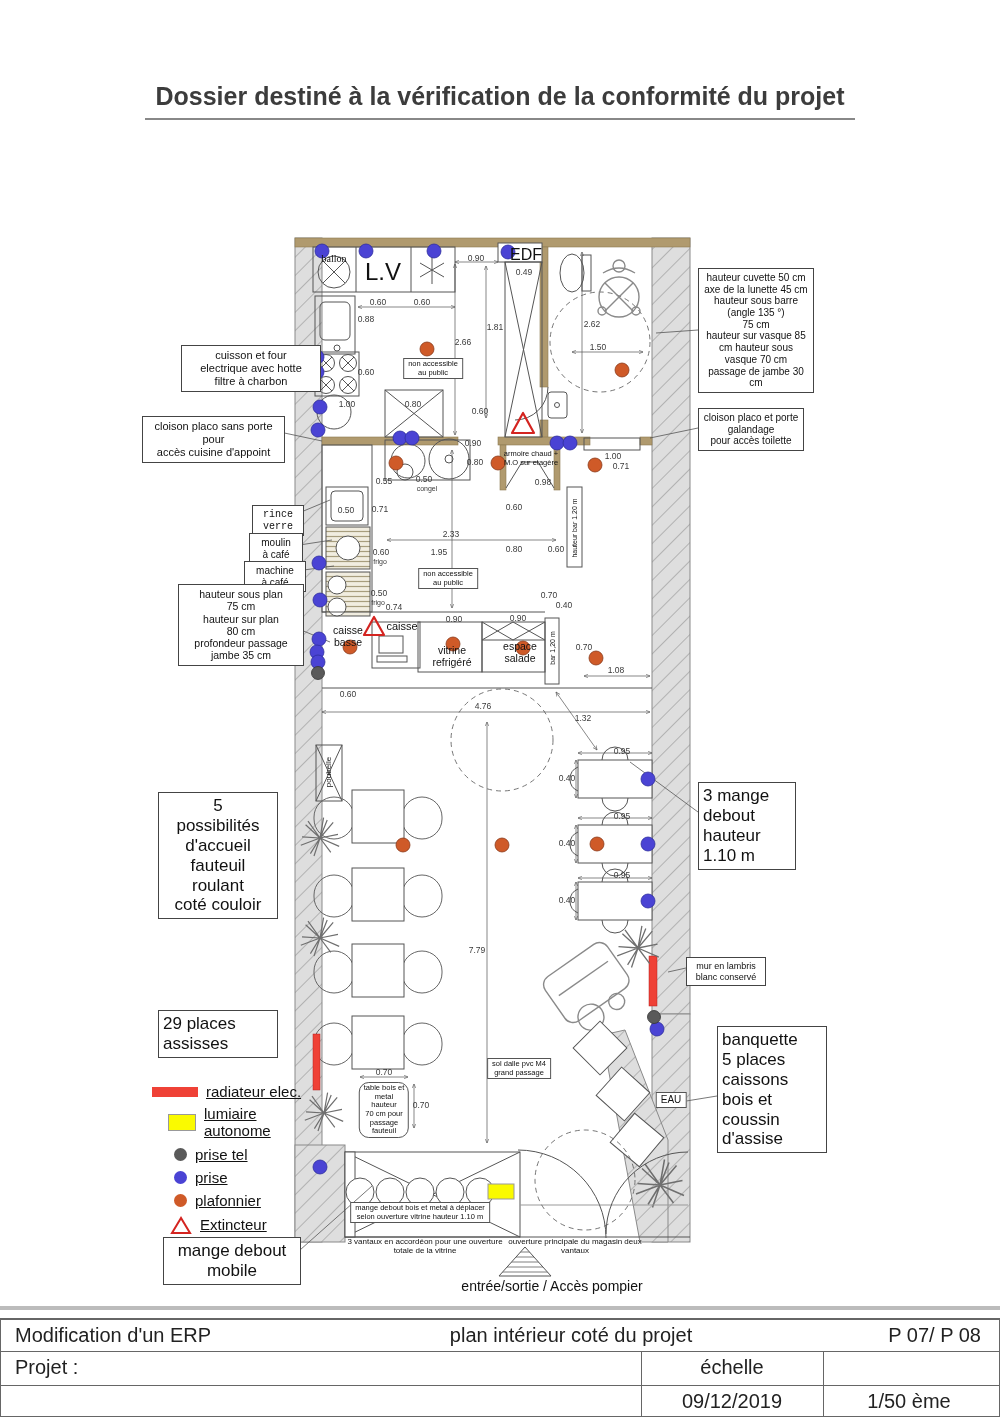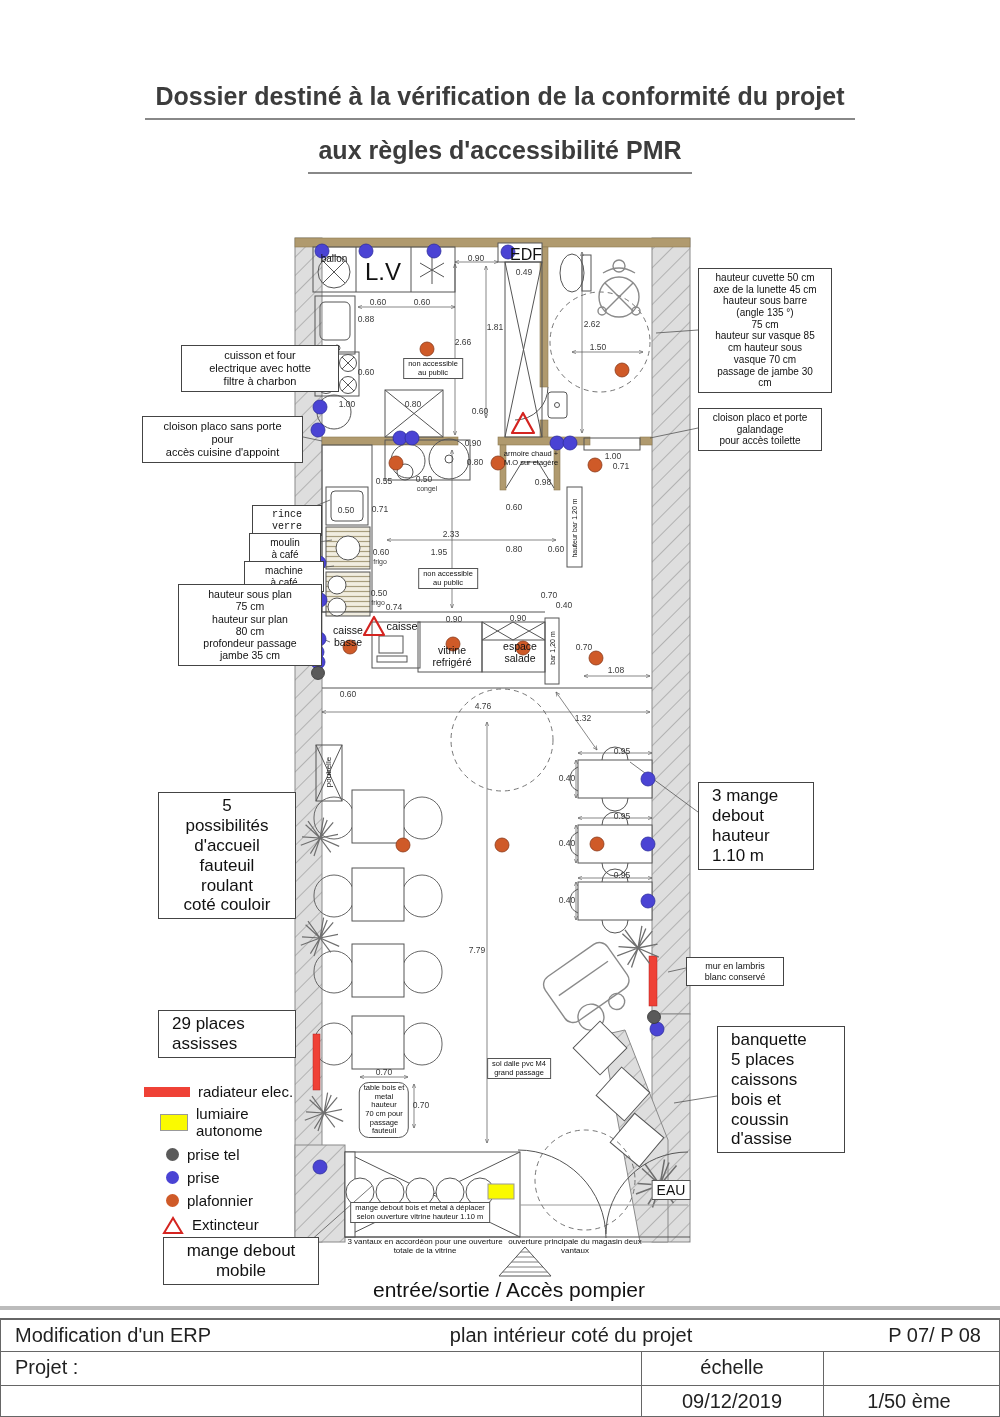--- a/index.html
+++ b/index.html
@@ -7,23 +7,23 @@
         font-family:"Liberation Sans",sans-serif;}
   #plan-svg{position:absolute;left:0;top:0;}
   #overlay{position:absolute;left:0;top:0;width:1000px;height:1417px;}
   .titles{position:absolute;top:82px;left:0;width:1000px;text-align:center;z-index:5;}
   .t-line{display:inline-block;font-size:25px;font-weight:bold;color:#3c3c3c;
           border-bottom:2px solid #888;padding:0 10px 7px 10px;}
   .t2{margin-top:16px;}
   .plab{position:absolute;transform:translateX(-50%);text-align:center;white-space:pre-line;
         line-height:1.16;color:#111;z-index:3;}
   .plab.boxed{background:#fff;border:1px solid #555;padding:1px 4px;}
-  .callout{position:absolute;background:#fff;border:1px solid #444;padding:3px 13px;
+  .callout{position:absolute;background:#fff;border:1px solid #444;padding:3px 4px;
            text-align:center;white-space:pre-line;line-height:1.17;color:#111;z-index:4;}
-  .legend{position:absolute;left:144px;top:1083px;font-size:15px;color:#111;z-index:4;}
+  .legend{position:absolute;left:152px;top:1083px;font-size:15px;color:#111;z-index:4;text-decoration:underline;}
   .lg-row{display:flex;align-items:center;margin-bottom:6px;gap:8px;min-height:15px;}
   .sw{flex:none;}
   .sw-red{width:46px;height:10px;background:#ef4136;}
   .sw-yellow{width:26px;height:15px;background:#fafa00;border:1px solid #999;margin-left:16px;}
   .dot{width:13px;height:13px;border-radius:50%;margin-left:22px;}
   .dot-gray{background:#5a5a5a;}.dot-blue{background:#4a43d4;}.dot-orange{background:#cf5a28;}
   .pre{white-space:pre-line;line-height:1.12;}
   .tri-sw{margin-left:18px;}
   #titleblock{position:absolute;left:0px;top:1318px;width:998px;border:1px solid #666;
               border-top:2px solid #666;border-bottom:2px solid #666;font-size:20px;color:#222;z-index:5;}
@@ -47,21 +47,20 @@
   .dim{stroke:#555;stroke-width:.7;fill:none;}
   .ext{fill:none;stroke:#d42420;stroke-width:2.2;stroke-linejoin:round;}
 </style>
 </head>
 <body>
 
 <div id="page">
 
   <div class="titles">
     <div><span class="t-line">Dossier destiné à la vérification de la conformité du projet</span></div>
-    <div class="t2"><span class="t-line">aux règles d'accessibilité PMR</span></div>
   </div>
 
   <svg id="plan-svg" width="1000" height="1417">
     <defs>
       <pattern id="hatch" width="13" height="13" patternUnits="userSpaceOnUse" patternTransform="rotate(45)">
         <rect width="13" height="13" fill="#dedede"></rect>
         <line x1="0" y1="0" x2="0" y2="13" stroke="#9b9b9b" stroke-width="1.3"></line>
       </pattern>
       <pattern id="stripes" width="8" height="5" patternUnits="userSpaceOnUse">
         <rect width="8" height="5" fill="#f1ede0"></rect>
@@ -384,55 +383,55 @@
       <circle cx="523" cy="648" r="7" fill="#cf5a28" stroke="#8a3a1a" stroke-width="0.8"></circle>
       <circle cx="596" cy="658" r="7" fill="#cf5a28" stroke="#8a3a1a" stroke-width="0.8"></circle>
       <circle cx="403" cy="845" r="7" fill="#cf5a28" stroke="#8a3a1a" stroke-width="0.8"></circle>
       <circle cx="502" cy="845" r="7" fill="#cf5a28" stroke="#8a3a1a" stroke-width="0.8"></circle>
       <circle cx="597" cy="844" r="7" fill="#cf5a28" stroke="#8a3a1a" stroke-width="0.8"></circle>
       <circle cx="318" cy="673" r="6.5" fill="#5a5a5a" stroke="#333" stroke-width="0.8"></circle>
       <circle cx="654" cy="1017" r="6.5" fill="#5a5a5a" stroke="#333" stroke-width="0.8"></circle>
     </svg>
 
   <div id="overlay">
-      <div class="plab" style="left: 334px; top: 253px; font-size: 10px;">ballon</div>
+      <div class="plab" style="left: 334px; top: 253px; font-size: 10px; font-family: Liberation Serif, serif;">ballon</div>
       <div class="plab" style="left: 383px; top: 258px; font-size: 24px;">L.V</div>
       <div class="plab" style="left: 526px; top: 246px; font-size: 16px;">EDF</div>
       <div class="plab boxed" style="left: 433px; top: 358px; font-size: 7.5px;">non accessible
 au public</div>
       <div class="plab" style="left: 531px; top: 450px; font-size: 7.5px;">armoire chaud +
 M.O sur etagère</div>
       <div class="plab boxed" style="left: 448px; top: 568px; font-size: 7.5px;">non accessible
 au public</div>
       <div class="plab" style="left: 348px; top: 624px; font-size: 10.5px;">caisse
 basse</div>
       <div class="plab" style="left: 402px; top: 620px; font-size: 11px;">caisse</div>
       <div class="plab" style="left: 452px; top: 644px; font-size: 10.5px;">vitrine
 refrigéré</div>
       <div class="plab" style="left: 520px; top: 640px; font-size: 10.5px;">espace
 salade</div>
-      <div class="plab boxed" style="left: 671px; top: 1180px; font-size: 14px;">EAU</div>
+      <div class="plab boxed" style="left: 671px; top: 1092px; font-size: 10px;">EAU</div>
       <div class="plab" style="left: 329px; top: 772px; font-size: 8px; transform: translate(-50%, -50%) rotate(-90deg);">poubelle</div>
       <div class="plab" style="left: 575px; top: 528px; font-size: 7px; transform: translate(-50%, -50%) rotate(-90deg);">hauteur bar 1.20 m</div>
       <div class="plab" style="left: 553px; top: 648px; font-size: 7px; transform: translate(-50%, -50%) rotate(-90deg);">bar 1,20 m</div>
       <div class="plab boxed" style="left: 519px; top: 1058px; font-size: 7.5px;">sol dalle pvc M4
 grand  passage</div>
       <div class="plab boxed" style="left: 384px; top: 1082px; font-size: 7.5px; border-radius: 10px;">table bois et
 metal
 hauteur
 70 cm pour
 passage
 fauteuil</div>
       <div class="plab boxed" style="left: 420px; top: 1202px; font-size: 7.5px;">mange debout bois et metal à déplacer
 selon ouverture vitrine hauteur 1.10 m</div>
       <div class="plab" style="left: 425px; top: 1237px; font-size: 8px;">3 vantaux en accordéon pour une ouverture
 totale de la vitrine</div>
       <div class="plab" style="left: 575px; top: 1237px; font-size: 8px;">ouverture principale du magasin deux
 vantaux</div>
-      <div class="plab" style="left: 509px; top: 1278px; font-size: 21px;">entrée/sortie / Accès pompier</div>
+      <div class="plab" style="left: 552px; top: 1278px; font-size: 14px;">entrée/sortie / Accès pompier</div>
       <div class="callout" style="left: 142px; top: 416px; font-size: 11px; width: 133px;">cloison placo sans porte pour
 accès cuisine d'appoint</div>
       <div class="callout" style="left: 181px; top: 345px; font-size: 11px; width: 130px;">cuisson et four
 electrique avec hotte
 filtre à charbon</div>
       <div class="callout" style="left: 252px; top: 505px; font-size: 10px; width: 42px; font-family: Liberation Mono, monospace;">rince
 verre</div>
       <div class="callout" style="left: 249px; top: 533px; font-size: 10px; width: 44px;">moulin
 à café</div>
       <div class="callout" style="left: 244px; top: 561px; font-size: 10px; width: 52px;">machine

